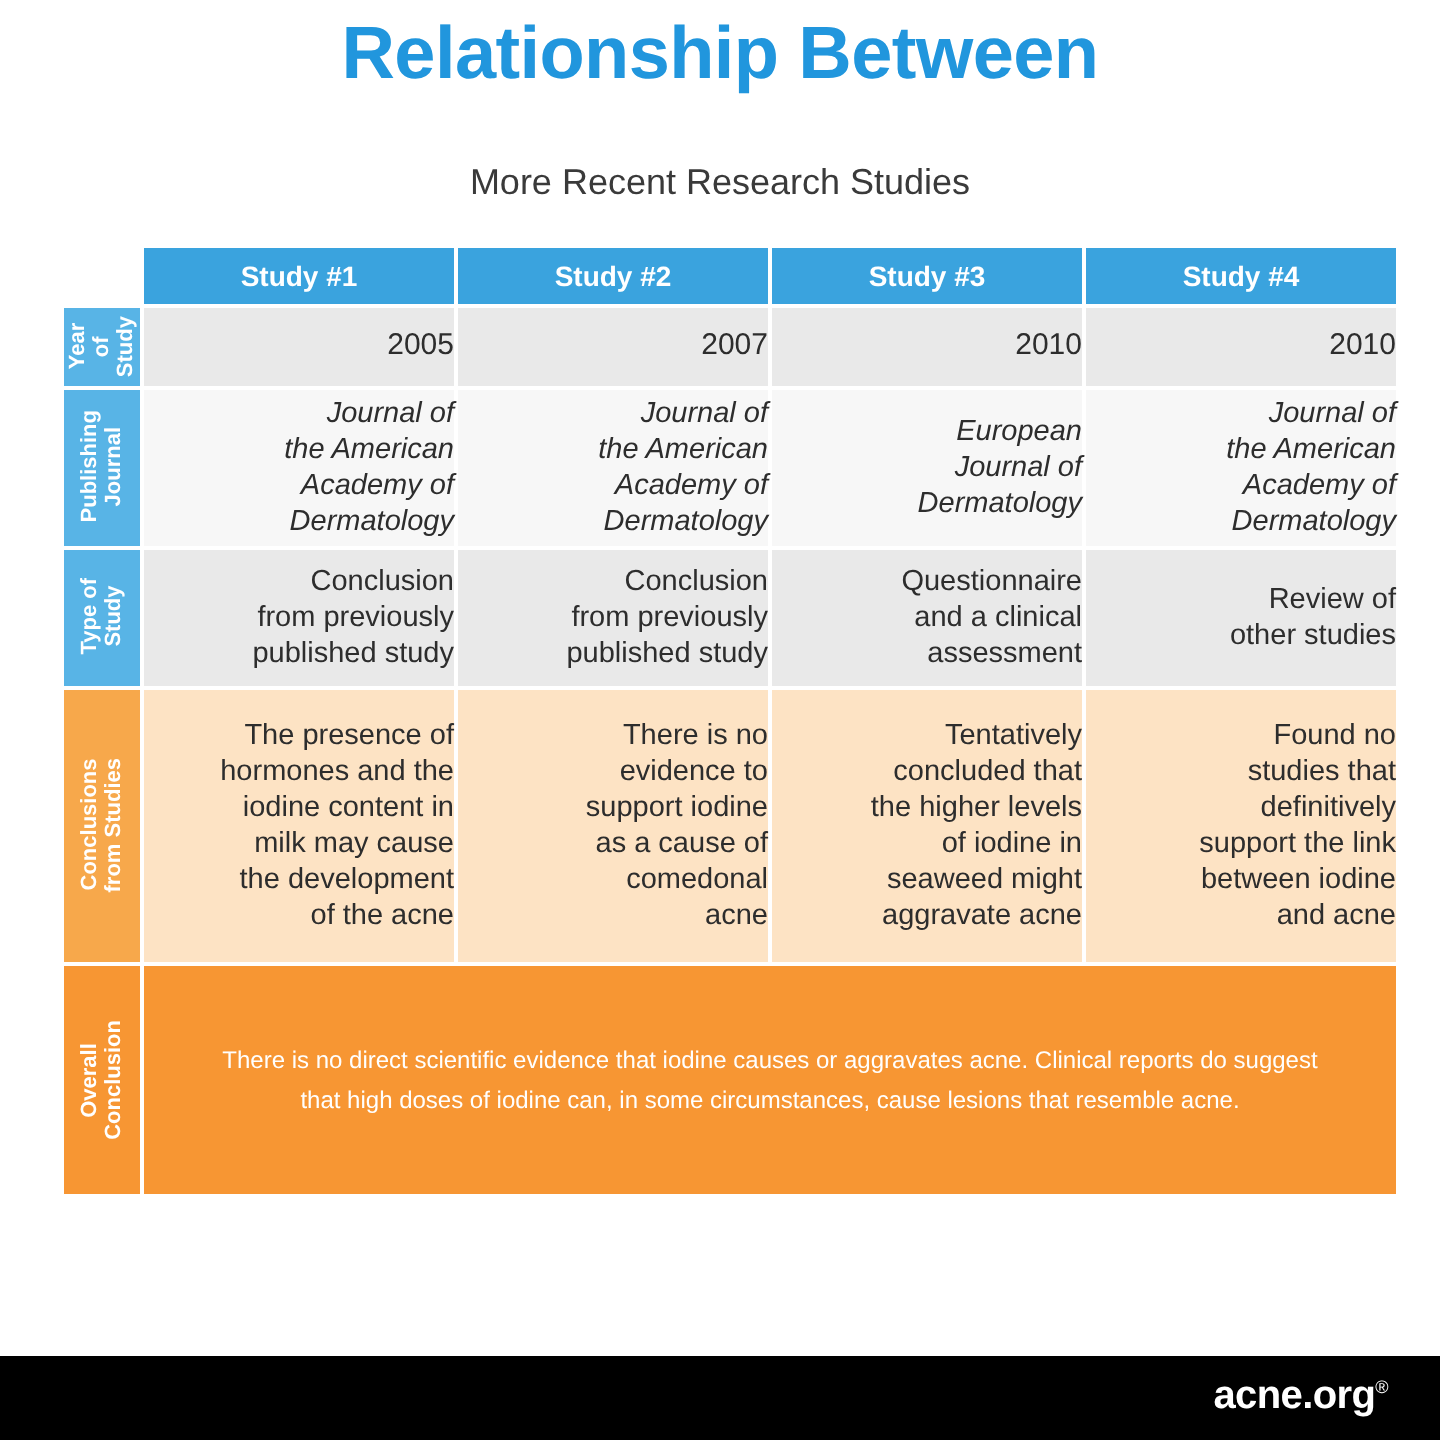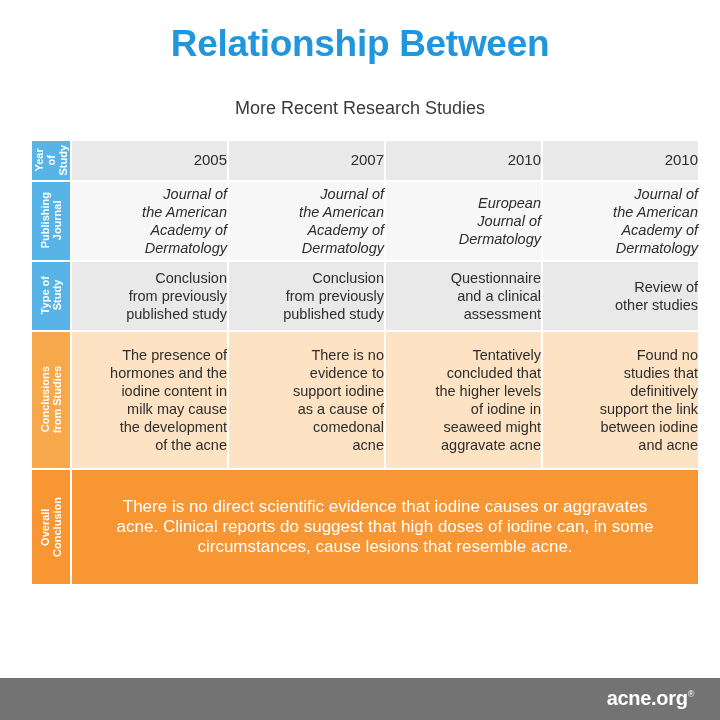--- a/index.html
+++ b/index.html
@@ -15,21 +15,21 @@
   }
   .infographic {
     position: relative;
     width: 720px;
     height: 720px;
     box-sizing: border-box;
     padding: 0;
   }
   .title-block {
     text-align: center;
-    padding-top: 21px;
+    padding-top: 4px;
   }
   .title-line {
     color: #2196dd;
     font-size: 37px;
     font-weight: bold;
     line-height: 45px;
     letter-spacing: -0.3px;
   }
   .subtitle {
     color: #3a3a3a;
@@ -117,32 +117,32 @@
   .type-row .cell {
     height: 68px;
   }
   .concl-row .cell {
     height: 136px;
   }
   .overall-row td.overall {
     background: #f79633;
     color: #ffffff;
     text-align: center;
-    font-size: 17px;
+    font-size: 12px;
     line-height: 20px;
     padding: 14px 30px;
     height: 86px;
   }
   .footer {
     position: absolute;
     left: 0;
     bottom: 0;
     width: 720px;
     height: 42px;
-    background: #737373;
+    background: #000000;
   }
   .footer .brand {
     position: absolute;
     right: 26px;
     top: 9px;
     color: #ffffff;
     font-size: 20px;
     font-weight: bold;
     letter-spacing: -0.3px;
   }
@@ -165,20 +165,27 @@
   <div class="table-wrap">
     <table class="matrix">
       <colgroup>
         <col style="width:38px">
         <col style="width:155px">
         <col style="width:155px">
         <col style="width:155px">
         <col style="width:155px">
       </colgroup>
       <tbody>
+        <tr>
+          <td class="corner"></td>
+          <td class="head">Study #1</td>
+          <td class="head">Study #2</td>
+          <td class="head">Study #3</td>
+          <td class="head">Study #4</td>
+        </tr>
 
         <tr class="year-row">
           <td class="rowlabel">
               <span class="vtext">Year
 of
 Study</span>
             </td>
           <td class="cell grey">2005</td>
           <td class="cell grey">2007</td>
           <td class="cell grey">2010</td>

